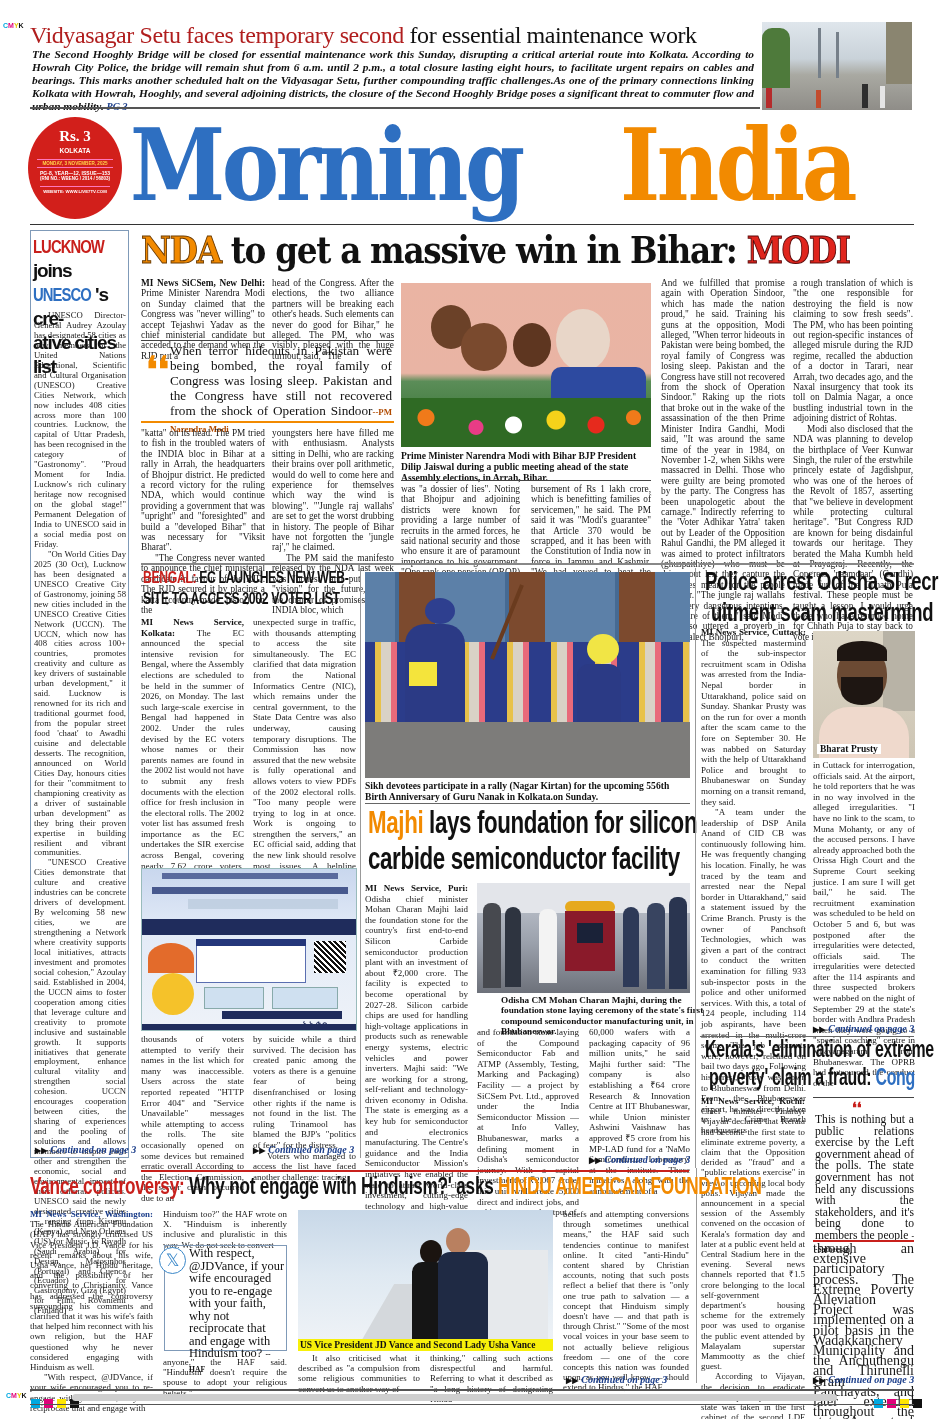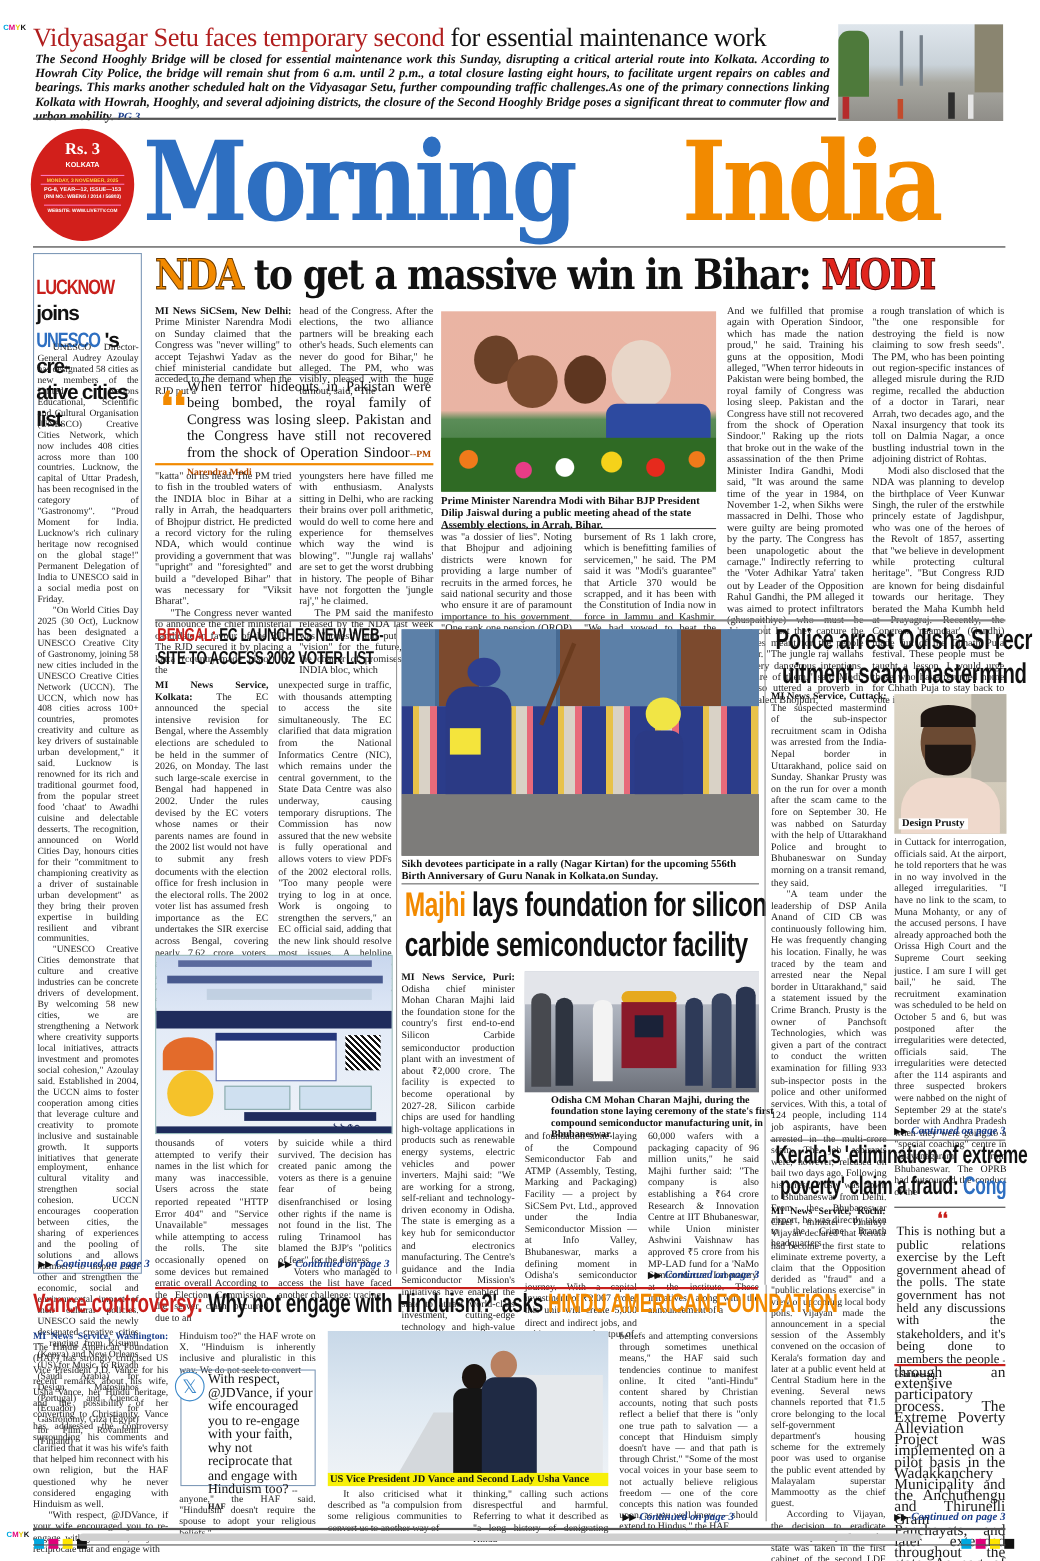--- a/index.html
+++ b/index.html
@@ -55,21 +55,21 @@
 </div>
 <div class="abs" style="left:130px;top:105px;height:120px;white-space:nowrap">
   <span style="font-family:'DejaVu Serif',serif;font-weight:bold;font-size:100px;line-height:120px;color:#2e6fc1;letter-spacing:-4px;display:inline-block;transform:scaleX(0.86);transform-origin:left center">Morning</span>
 </div>
 <div class="abs" style="left:620px;top:105px;height:120px;white-space:nowrap">
   <span style="font-family:'DejaVu Serif',serif;font-weight:bold;font-size:100px;line-height:120px;color:#f28a00;letter-spacing:-4px;display:inline-block;transform:scaleX(0.86);transform-origin:left center">India</span>
 </div>
 <div class="rule" style="left:30px;top:224px;width:884px;height:1px;background:#333"></div>
 
 <div class="abs" style="left:30px;top:230px;width:99px;height:928px;border:1px solid #7f9ab8"></div>
-<div class="abs" style="left:33px;top:250px;width:96px;font-family:'Liberation Sans',sans-serif;font-weight:bold;font-size:19px;line-height:24px;letter-spacing:-1.2px">
+<div class="abs" style="left:33px;top:235px;width:96px;font-family:'Liberation Sans',sans-serif;font-weight:bold;font-size:19px;line-height:24px;letter-spacing:-1.2px">
   <span style="color:#c8201c;display:inline-block;transform:scaleX(0.78);transform-origin:left">LUCKNOW</span><span style="margin-left:-16px"> joins</span><br>
   <span style="color:#2e6fc1;display:inline-block;transform:scaleX(0.78);transform-origin:left">UNESCO</span><span style="margin-left:-12px">'s cre-</span><br>
   <span>ative cities list</span>
 </div>
 <div class="abs body-text" style="left:34px;top:311px;width:92px;font-size:8.7px;line-height:9.95px">
   <p>UNESCO Director-General Audrey Azoulay has designated 58 cities as new members of the United Nations Educational, Scientific and Cultural Organisation (UNESCO) Creative Cities Network, which now includes 408 cities across more than 100 countries. Lucknow, the capital of Uttar Pradesh, has been recognised in the category of "Gastronomy". "Proud Moment for India. Lucknow's rich culinary heritage now recognised on the global stage!" Permanent Delegation of India to UNESCO said in a social media post on Friday.</p>
   <p>"On World Cities Day 2025 (30 Oct), Lucknow has been designated a UNESCO Creative City of Gastronomy, joining 58 new cities included in the UNESCO Creative Cities Network (UCCN). The UCCN, which now has 408 cities across 100+ countries, promotes creativity and culture as key drivers of sustainable urban development," it said. Lucknow is renowned for its rich and traditional gourmet food, from the popular street food 'chaat' to Awadhi cuisine and delectable desserts. The recognition, announced on World Cities Day, honours cities for their "commitment to championing creativity as a driver of sustainable urban development" as they bring their proven expertise in building resilient and vibrant communities.</p>
   <p>"UNESCO Creative Cities demonstrate that culture and creative industries can be concrete drivers of development. By welcoming 58 new cities, we are strengthening a Network where creativity supports local initiatives, attracts investment and promotes social cohesion," Azoulay said. Established in 2004, the UCCN aims to foster cooperation among cities that leverage culture and creativity to promote inclusive and sustainable growth. It supports initiatives that generate employment, enhance cultural vitality and strengthen social cohesion. UCCN encourages cooperation between cities, the sharing of experiences and the pooling of solutions and allows members to inspire each other and strengthen the economic, social and environmental impact of their cultural policies. UNESCO said the newly designated creative cities -- ranging from Kisumu (Kenya) and New Orleans (US) for Music, to Riyadh (Saudi Arabia) for Design, Matosinhos (Portugal) and Cuenca (Ecuador) for Gastronomy, Giza (Egypt) for Film, Rovaniemi (Finland)</p>
 </div>
 <div class="abs cont" style="left:35px;top:1144px"><span class="arrow">▶▶</span><span>Continued on page 3</span></div>
@@ -220,21 +220,21 @@
 <div class="abs body-text" style="left:701px;top:627px;width:105px;font-size:9px;line-height:10.6px">
   <p class="first"><span class="dateline">MI News Service, Cuttack:</span> <span>The suspected mastermind of the sub-inspector recruitment scam in Odisha was arrested from the India-Nepal border in Uttarakhand, police said on Sunday. Shankar Prusty was on the run for over a month after the scam came to the fore on September 30. He was nabbed on Saturday with the help of Uttarakhand Police and brought to Bhubaneswar on Sunday morning on a transit remand, they said.</span></p>
   <p>"A team under the leadership of DSP Anila Anand of CID CB was continuously following him. He was frequently changing his location. Finally, he was traced by the team and arrested near the Nepal border in Uttarakhand," said a statement issued by the Crime Branch. Prusty is the owner of Panchsoft Technologies, which was given a part of the contract to conduct the written examination for filling 933 sub-inspector posts in the police and other uniformed services. With this, a total of 124 people, including 114 job aspirants, have been arrested in the multi-crore scam. The job aspirants were, however, released on bail two days ago. Following his arrest, Prusty was flown to Bhubaneswar from Delhi. From the Bhubaneswar airport, he was directly taken to the Crime Branch headquarters</p>
 </div>
 <div class="photo" style="left:813px;top:631px;width:102px;height:127px;background:linear-gradient(180deg,#ddd6c6 0%,#cdc5b4 100%)">
   <div class="abs" style="left:70px;top:0;width:32px;height:80px;background:#b8b3a6"></div>
   <div class="abs" style="left:24px;top:14px;width:50px;height:58px;border-radius:50% 50% 45% 45%;background:#6b4a33"></div>
   <div class="abs" style="left:24px;top:10px;width:50px;height:20px;border-radius:50% 50% 0 0;background:#1e1612"></div>
   <div class="abs" style="left:28px;top:46px;width:42px;height:28px;border-radius:0 0 50% 50%;background:#1e1612"></div>
   <div class="abs" style="left:6px;top:76px;width:90px;height:51px;border-radius:30px 30px 0 0;background:#efd9cc"></div>
-  <div class="abs" style="left:4px;top:113px;background:#fff;font-family:'Liberation Serif',serif;font-weight:bold;font-size:9.5px;padding:0 3px;color:#111">Design Prusty</div>
+  <div class="abs" style="left:4px;top:113px;background:#fff;font-family:'Liberation Serif',serif;font-weight:bold;font-size:9.5px;padding:0 3px;color:#111">Bharat Prusty</div>
 </div>
 <div class="abs body-text" style="left:813px;top:760px;width:102px;font-size:9px;line-height:10.6px">
     <p class="first">in Cuttack for interrogation, officials said. At the airport, he told reporters that he was in no way involved in the alleged irregularities. "I have no link to the scam, to Muna Mohanty, or any of the accused persons. I have already approached both the Orissa High Court and the Supreme Court seeking justice. I am sure I will get bail," he said. The recruitment examination was scheduled to be held on October 5 and 6, but was postponed after the irregularities were detected, officials said. The irregularities were detected after the 114 aspirants and three suspected brokers were nabbed on the night of September 29 at the state's border with Andhra Pradesh when they were going to a "special coaching" centre in Vijayanagaram from Bhubaneswar. The OPRB had outsourced the conduct of the</p>
   </div>
 <div class="abs cont" style="left:813px;top:1023px"><span class="arrow">▶▶</span><span>Continued on page 3</span></div>
 <div class="rule" style="left:700px;top:1036px;width:214px;height:1px;background:#666"></div>
 
 <div class="abs" style="left:705px;top:1035px;width:212px;font-family:'Liberation Sans',sans-serif;font-weight:bold;font-size:23px;line-height:28px;white-space:nowrap">
   <div style="display:inline-block;transform:scaleX(0.69);transform-origin:left;letter-spacing:-0.4px">Kerala's 'elimination of extreme</div><br>
   <div style="display:inline-block;transform:scaleX(0.69);transform-origin:left;letter-spacing:-0.4px;margin-left:4px"><span>poverty' claim a fraud: </span><span style="color:#2e6fc1">Cong</span></div>

